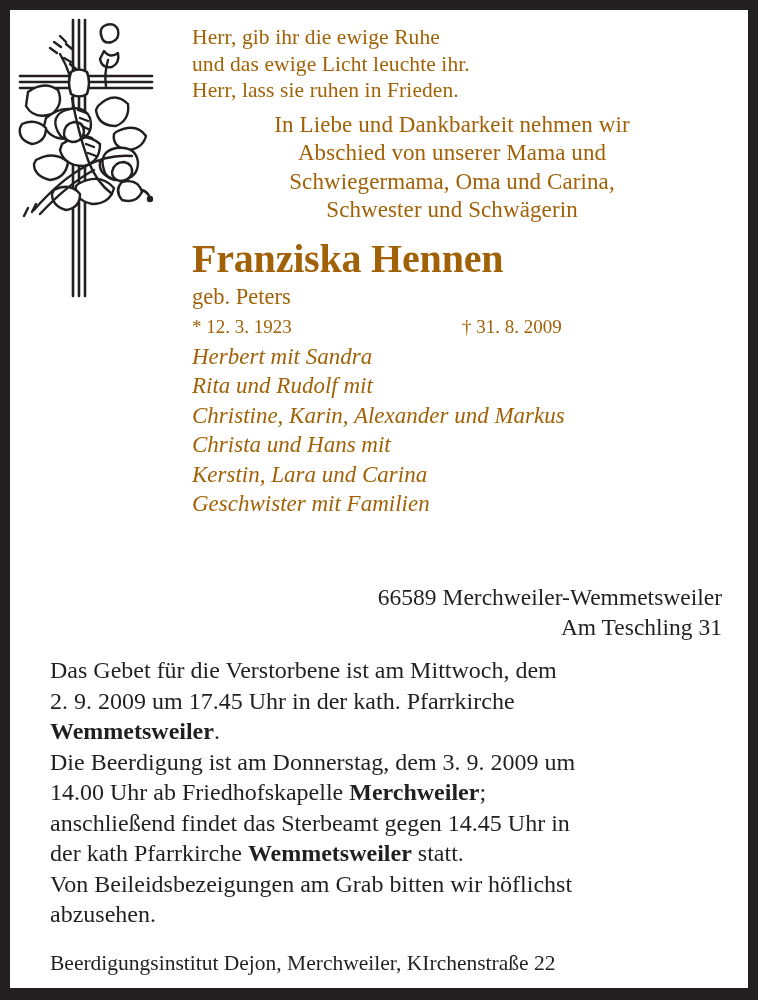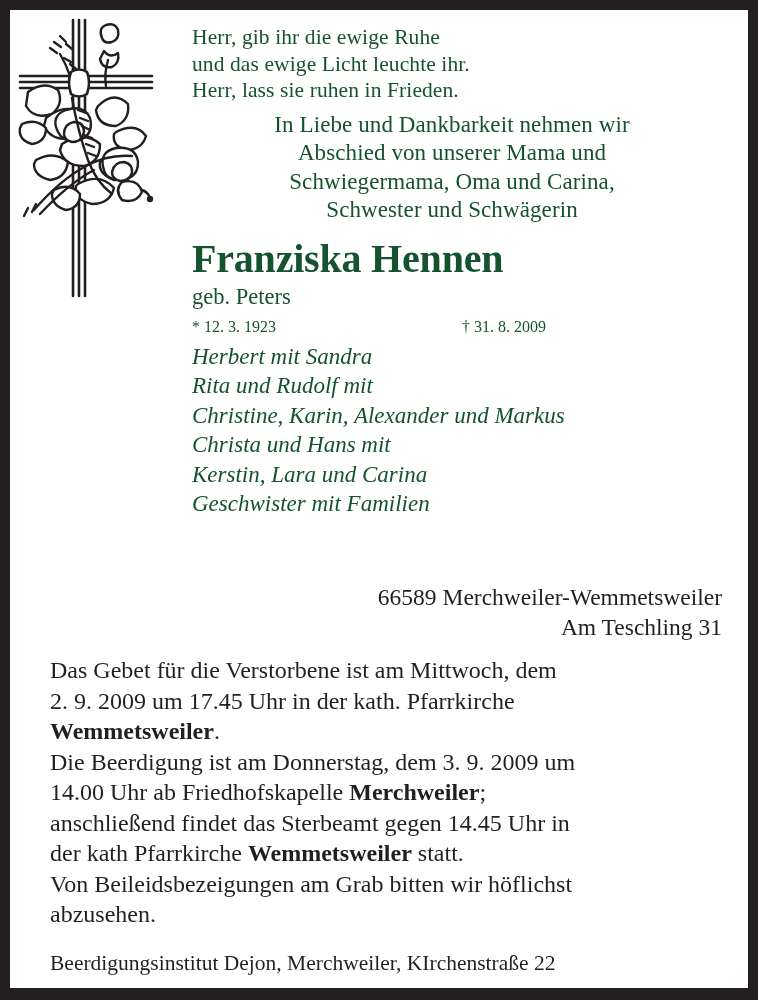--- a/index.html
+++ b/index.html
@@ -41,21 +41,21 @@
     height: 290px;
   }
   .emblem svg { display: block; width: 100%; height: 100%; }
 
   
   .upper-block {
     position: absolute;
     left: 182px;
     top: 14px;
     width: 520px;
-    color: #14532d;
+    color: #a16207;
   }
 
   .verse {
     font-size: 21.5px;
     line-height: 26.5px;
     letter-spacing: 0.1px;
   }
   .verse div { white-space: nowrap; }
 
   .intro {
@@ -78,21 +78,21 @@
 
   .maiden-name {
     font-size: 22.5px;
     line-height: 28px;
     margin-top: 1px;
     white-space: nowrap;
   }
 
   .dates {
     position: relative;
-    font-size: 16px;
+    font-size: 19px;
     line-height: 30px;
     margin-top: 1px;
     height: 30px;
   }
   .dates .born { position: absolute; left: 0; top: 0; white-space: nowrap; }
   .dates .died { position: absolute; left: 270px; top: 0; white-space: nowrap; }
 
   .mourn-head {
     margin-top: 21px;
     font-size: 23px;

